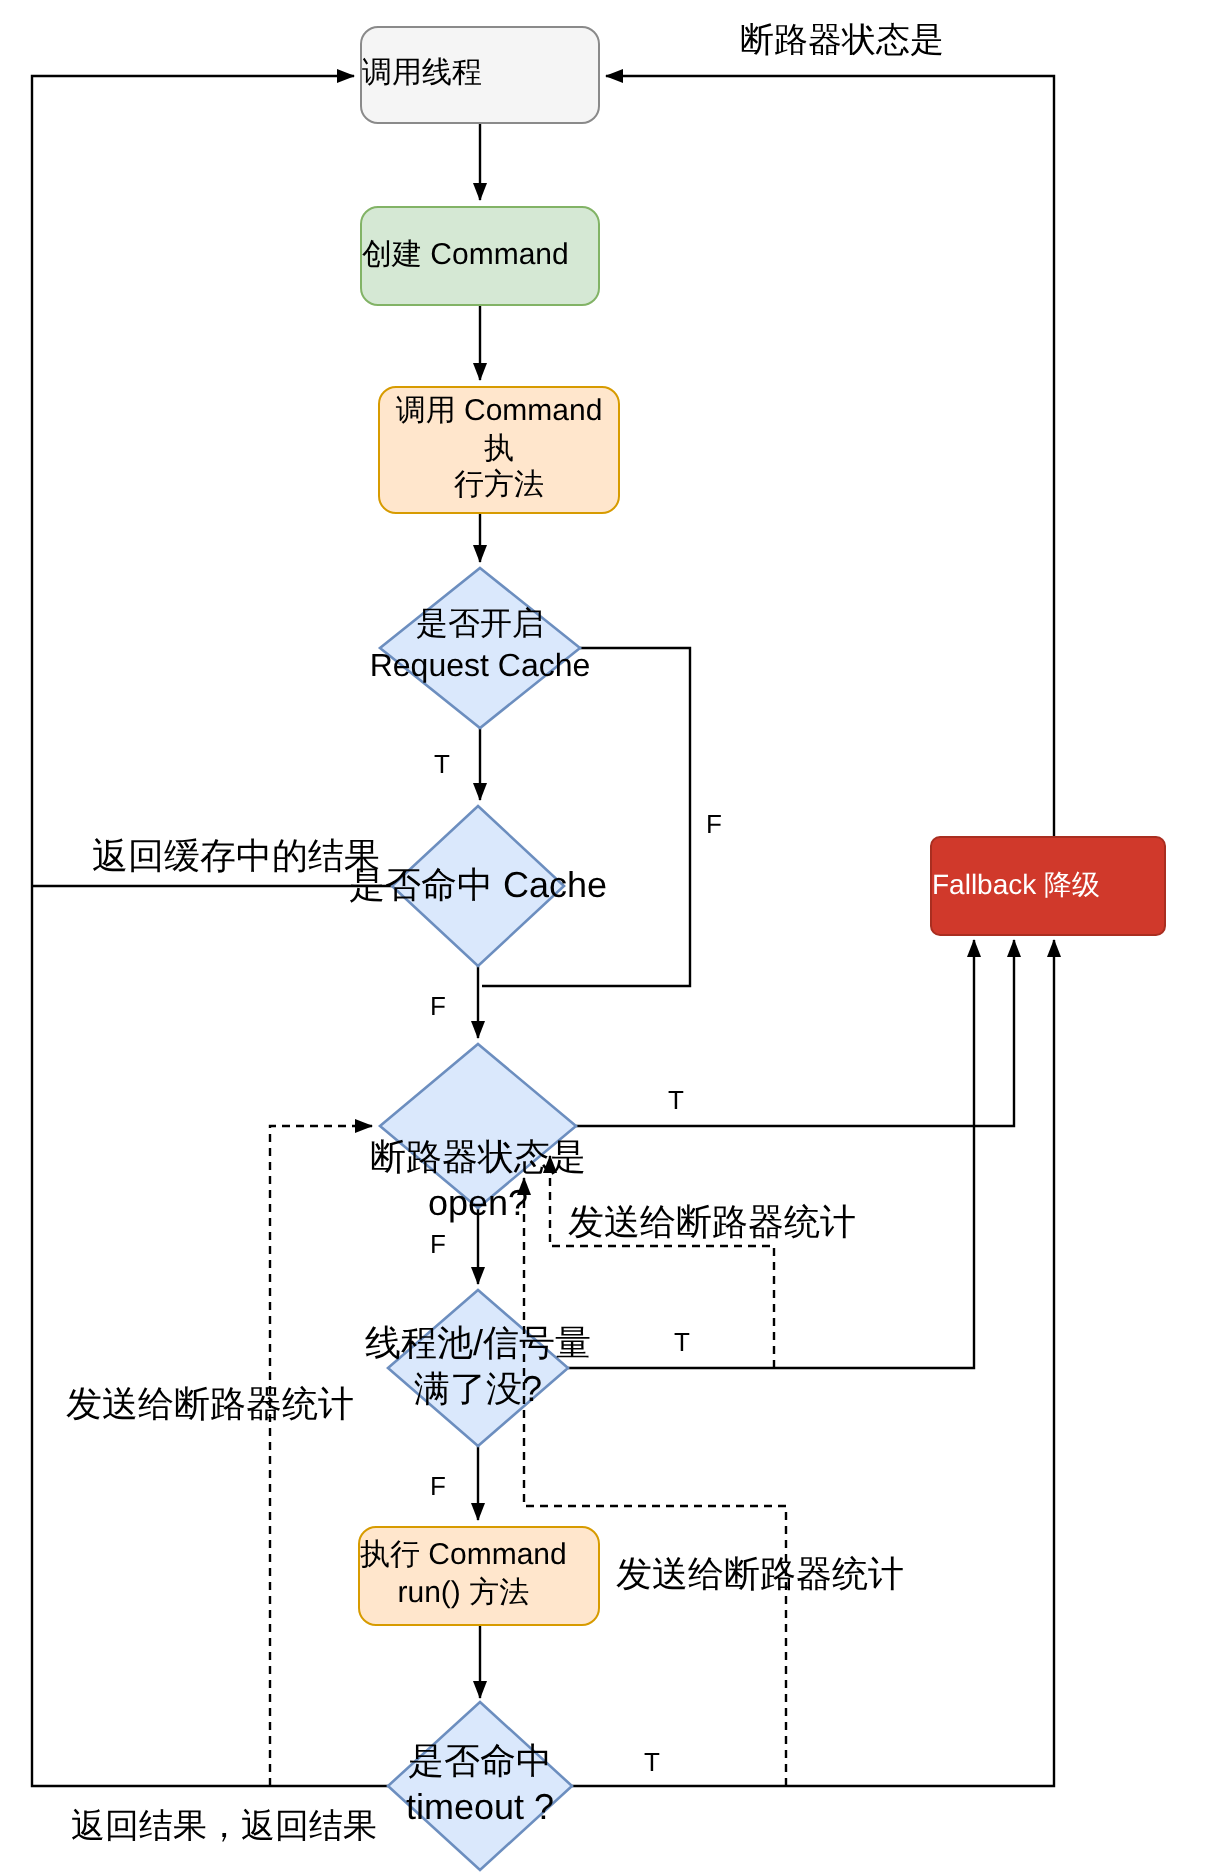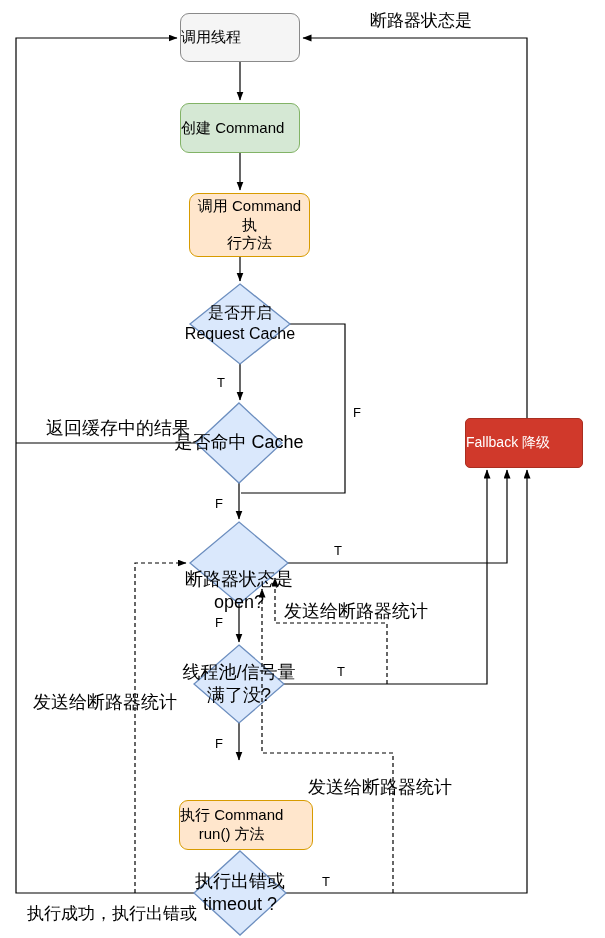--- a/index.html
+++ b/index.html
@@ -77,45 +77,45 @@
 
   <div class="node green" style="left:180px;top:103px;width:120px;height:50px;">
     <span>创建 Command</span>
   </div>
 
   <div class="node orange" style="left:189px;top:193px;width:121px;height:64px;">
     <span>调用 Command 执
 行方法</span>
   </div>
 
-  <div class="node orange" style="left:179px;top:763px;width:134px;height:50px;margin-top:37px;">
+  <div class="node orange" style="left:179px;top:763px;width:121px;height:50px;">
     <span>执行 Command
 run() 方法</span>
   </div>
 
   <div class="node red" style="left:465px;top:418px;width:118px;height:50px;border-radius:5px;">
     <span>Fallback 降级</span>
   </div>
 
   <div class="dlabel" style="left:240px;top:324px;font-size:16px;">是否开启
 Request Cache</div>
   <div class="dlabel" style="left:239px;top:443px;">是否命中 Cache</div>
   <div class="dlabel" style="left:239px;top:591px;">断路器状态是
 open?</div>
   <div class="dlabel" style="left:239px;top:684px;">线程池/信号量
 满了没?</div>
-  <div class="dlabel" style="left:240px;top:893px;">执行出错或
+  <div class="dlabel" style="left:240px;top:893px;">是否命中
 timeout ?</div>
 
   <div class="lbl big" style="left:421px;top:20px;">断路器状态是</div>
   <div class="lbl mid" style="left:118px;top:428px;">返回缓存中的结果</div>
   <div class="lbl small" style="left:105px;top:702px;">发送给断路器统计</div>
   <div class="lbl small" style="left:356px;top:611px;">发送给断路器统计</div>
   <div class="lbl small" style="left:380px;top:787px;">发送给断路器统计</div>
-  <div class="lbl big" style="left:112px;top:913px;">执行成功，执行出错或</div>
+  <div class="lbl big" style="left:112px;top:913px;">返回结果，返回结果</div>
 
   <div class="lbl tf" style="left:221px;top:382px;">T</div>
   <div class="lbl tf" style="left:357px;top:412px;">F</div>
   <div class="lbl tf" style="left:219px;top:503px;">F</div>
   <div class="lbl tf" style="left:338px;top:550px;">T</div>
   <div class="lbl tf" style="left:219px;top:622px;">F</div>
   <div class="lbl tf" style="left:341px;top:671px;">T</div>
   <div class="lbl tf" style="left:219px;top:743px;">F</div>
   <div class="lbl tf" style="left:326px;top:881px;">T</div>
 

